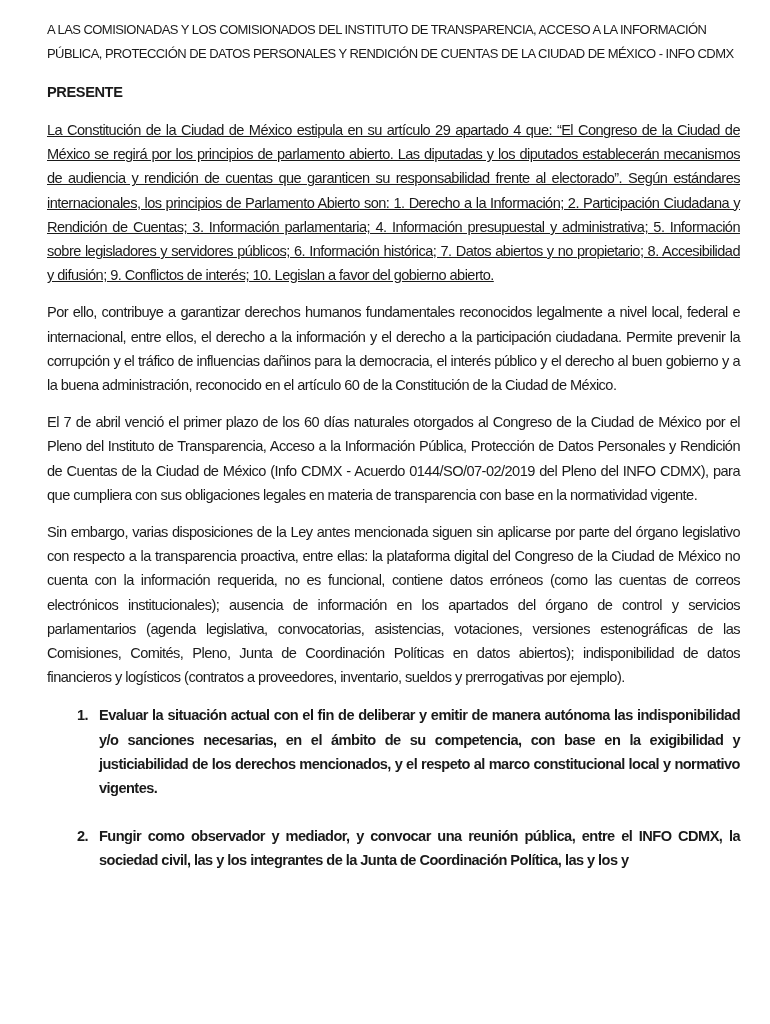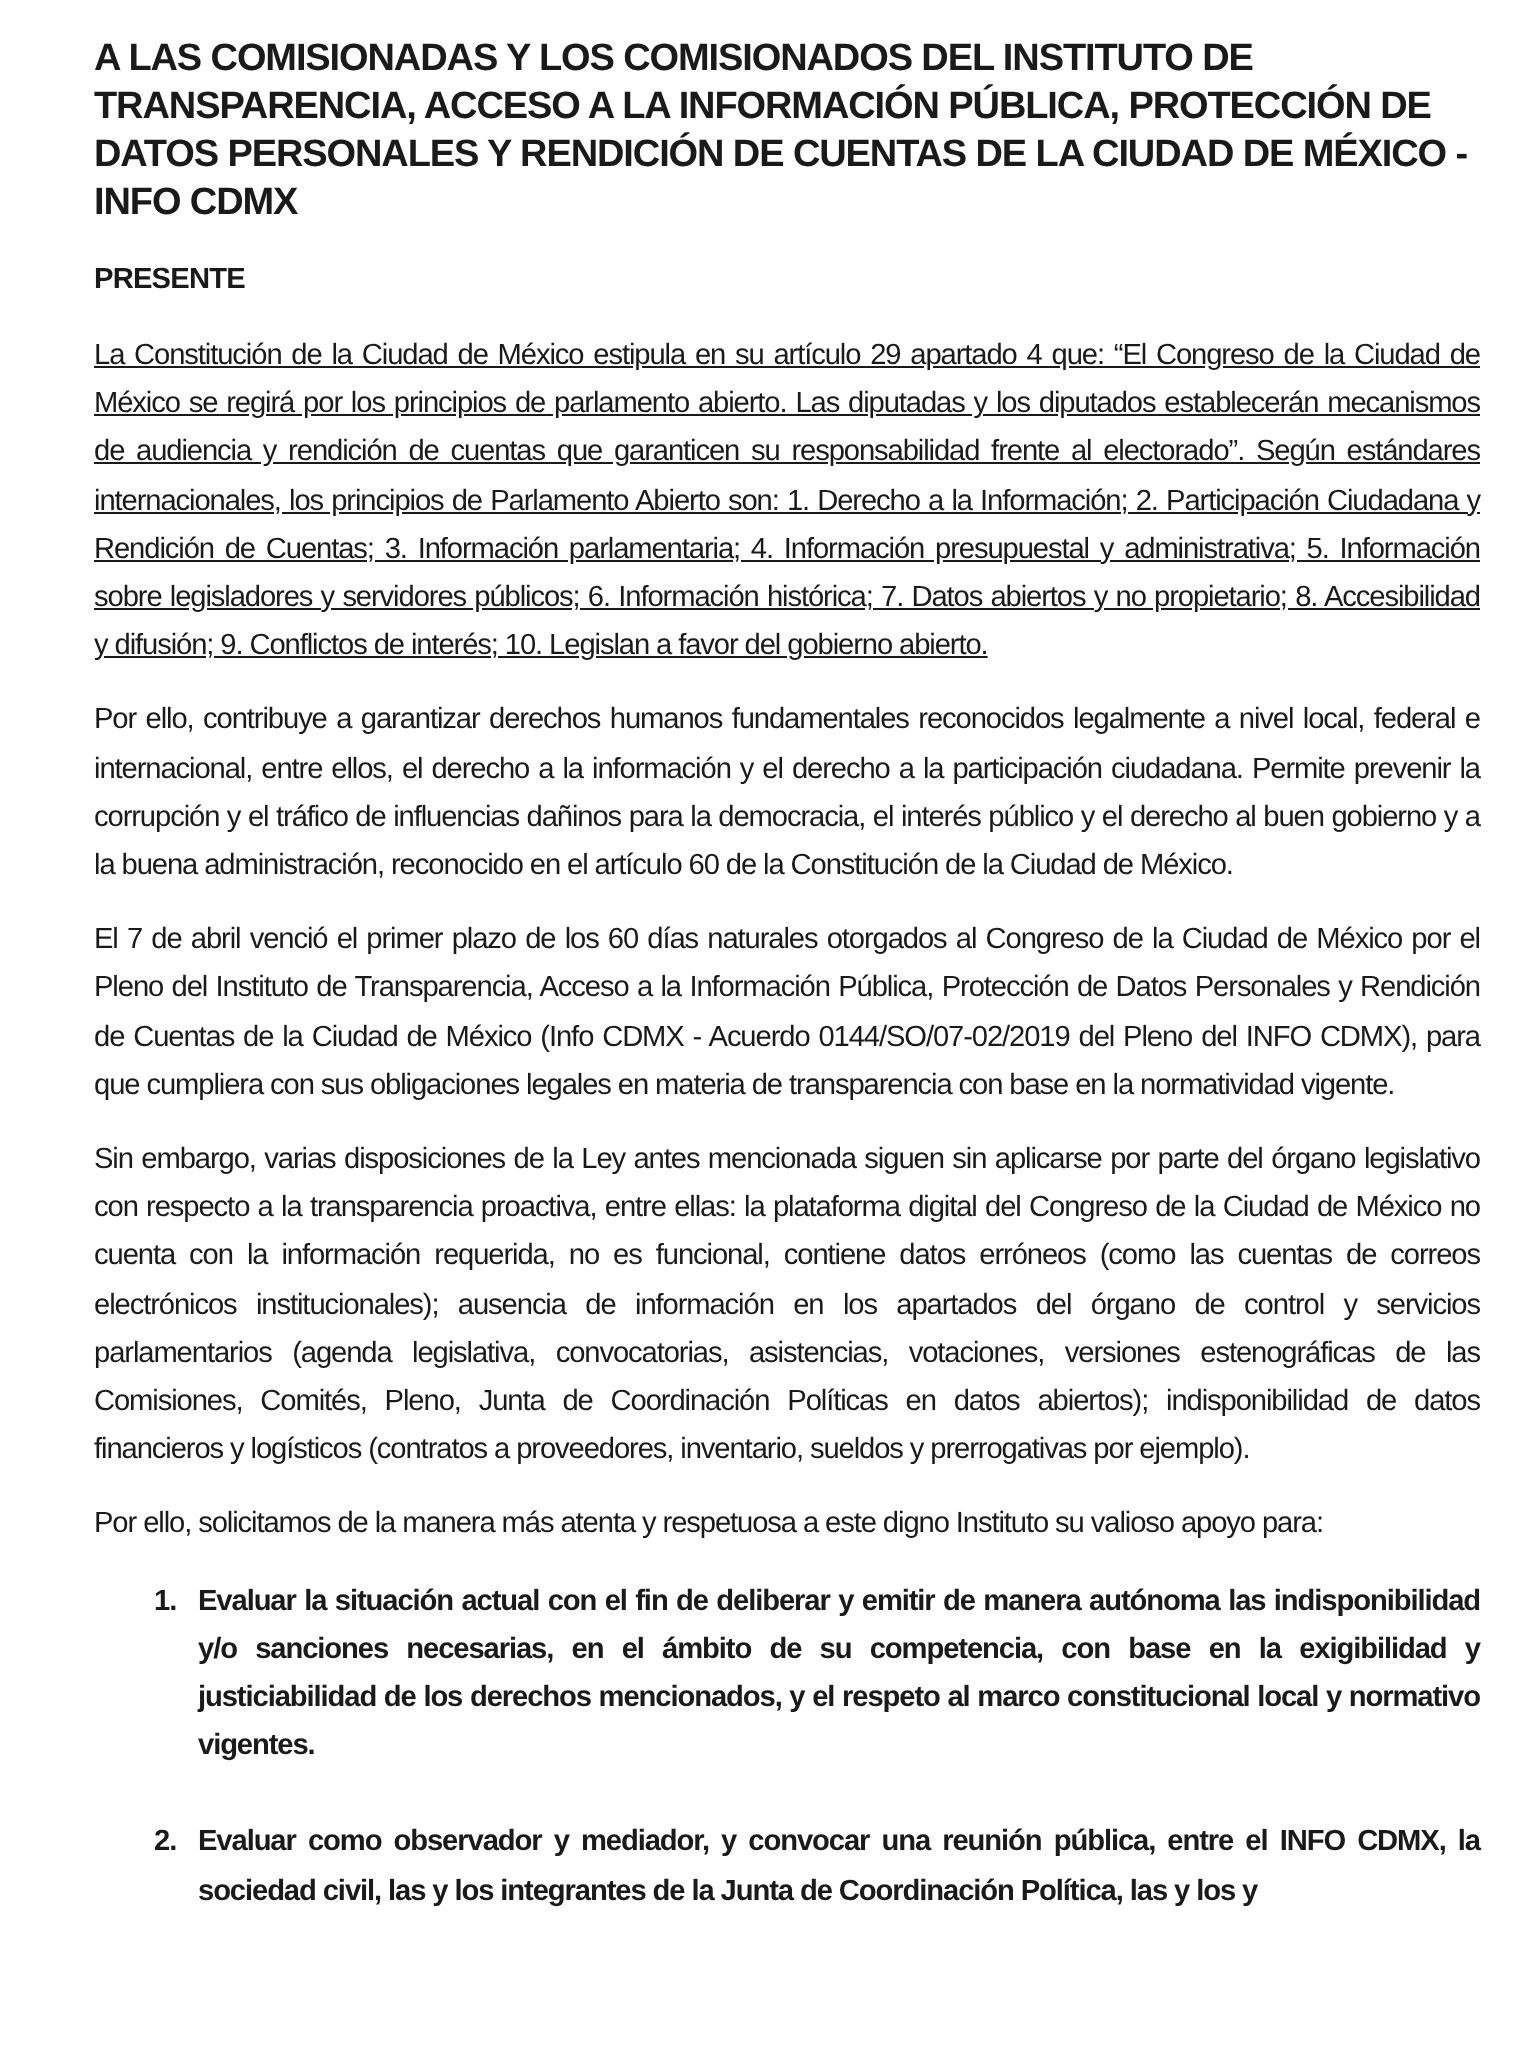--- a/index.html
+++ b/index.html
@@ -2,21 +2,21 @@
 <html><head>
 <meta charset="utf-8">
 <style>
   html, body { margin: 0; padding: 0; background: #ffffff; }
   body {
     width: 770px; height: 1024px; overflow: hidden; position: relative;
     font-family: "Liberation Sans", sans-serif; color: #1a1a1a;
   }
   .page { position: absolute; left: 47px; top: 18px; width: 693px; }
   .heading {
-    font-weight: bold; font-size: 19px; line-height: 24px;
+    font-weight: normal; font-size: 13px; line-height: 24px;
     letter-spacing: -0.55px; word-spacing: 0px; margin: 0;
   }
   .presente { font-weight: bold; font-size: 14.6px; line-height: 24px; letter-spacing: -0.4px; margin: 14px 0 0 0; }
   p.body {
     font-size: 14.6px; line-height: 24.2px; text-align: justify;
     letter-spacing: -0.55px; margin: 0;
   }
   .p1 { margin-top: 14px !important; text-decoration: underline; }
   .p2 { margin-top: 13px !important; }
   .p3 { margin-top: 13px !important; }
@@ -35,25 +35,24 @@
 <body>
 
 <div class="page">
   <h1 class="heading">A LAS COMISIONADAS Y LOS COMISIONADOS DEL INSTITUTO DE TRANSPARENCIA, ACCESO A LA INFORMACIÓN PÚBLICA, PROTECCIÓN DE DATOS PERSONALES Y RENDICIÓN DE CUENTAS DE LA CIUDAD DE MÉXICO - INFO CDMX</h1>
   <div class="presente">PRESENTE</div>
 
   <p class="body p1">La Constitución de la Ciudad de México estipula en su artículo 29 apartado 4 que: “El Congreso de la Ciudad de México se regirá por los principios de parlamento abierto. Las diputadas y los diputados establecerán mecanismos de audiencia y rendición de cuentas que garanticen su responsabilidad frente al electorado”. Según estándares internacionales, los principios de Parlamento Abierto son: 1. Derecho a la Información; 2. Participación Ciudadana y Rendición de Cuentas; 3. Información parlamentaria; 4. Información presupuestal y administrativa; 5. Información sobre legisladores y servidores públicos; 6. Información histórica; 7. Datos abiertos y no propietario; 8. Accesibilidad y difusión; 9. Conflictos de interés; 10. Legislan a favor del gobierno abierto.</p>
   <p class="body p2">Por ello, contribuye a garantizar derechos humanos fundamentales reconocidos legalmente a nivel local, federal e internacional, entre ellos, el derecho a la información y el derecho a la participación ciudadana. Permite prevenir la corrupción y el tráfico de influencias dañinos para la democracia, el interés público y el derecho al buen gobierno y a la buena administración, reconocido en el artículo 60 de la Constitución de la Ciudad de México.</p>
   <p class="body p3">El 7 de abril venció el primer plazo de los 60 días naturales otorgados al Congreso de la Ciudad de México por el Pleno del Instituto de Transparencia, Acceso a la Información Pública, Protección de Datos Personales y Rendición de Cuentas de la Ciudad de México (Info CDMX - Acuerdo 0144/SO/07-02/2019 del Pleno del INFO CDMX), para que cumpliera con sus obligaciones legales en materia de transparencia con base en la normatividad vigente.</p>
   <p class="body p4">Sin embargo, varias disposiciones de la Ley antes mencionada siguen sin aplicarse por parte del órgano legislativo con respecto a la transparencia proactiva, entre ellas: la plataforma digital del Congreso de la Ciudad de México no cuenta con la información requerida, no es funcional, contiene datos erróneos (como las cuentas de correos electrónicos institucionales); ausencia de información en los apartados del órgano de control y servicios parlamentarios (agenda legislativa, convocatorias, asistencias, votaciones, versiones estenográficas de las Comisiones, Comités, Pleno, Junta de Coordinación Políticas en datos abiertos); indisponibilidad de datos financieros y logísticos (contratos a proveedores, inventario, sueldos y prerrogativas por ejemplo).</p>
-  <p class="body p5">Por ello, solicitamos de la manera más atenta y respetuosa a este digno Instituto su valioso apoyo para:</p>
 
   <ol class="requests">
     <li>
       <span class="num">1.</span>
       <span>Evaluar la situación actual con el fin de deliberar y emitir de manera autónoma las indisponibilidad y/o sanciones necesarias, en el ámbito de su competencia, con base en la exigibilidad y justiciabilidad de los derechos mencionados, y el respeto al marco constitucional local y normativo vigentes.</span>
     </li>
     <li>
       <span class="num">2.</span>
-      <span>Evaluar como observador y mediador, y convocar una reunión pública, entre el INFO CDMX, la sociedad civil, las y los integrantes de la Junta de Coordinación Política, las y los y</span>
+      <span>Fungir como observador y mediador, y convocar una reunión pública, entre el INFO CDMX, la sociedad civil, las y los integrantes de la Junta de Coordinación Política, las y los y</span>
     </li>
   </ol>
 </div>
 
 </body></html>

